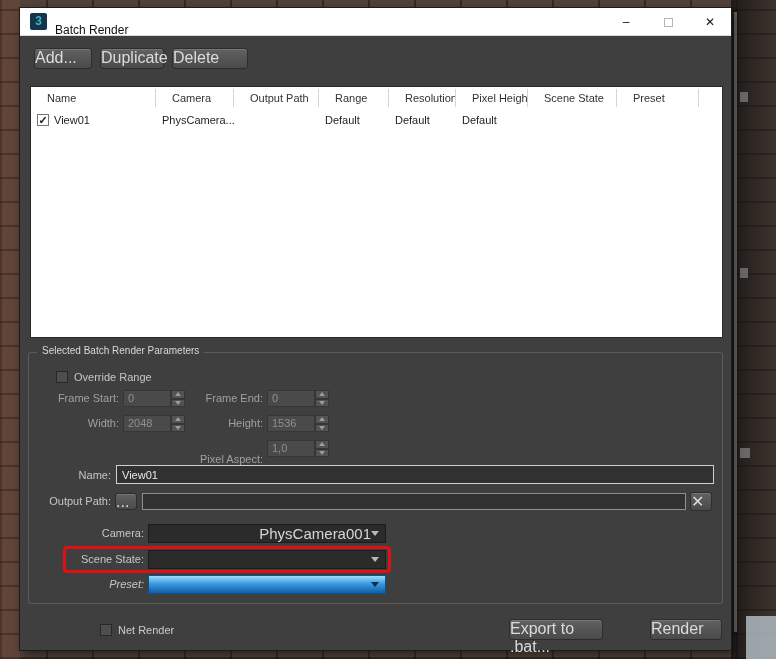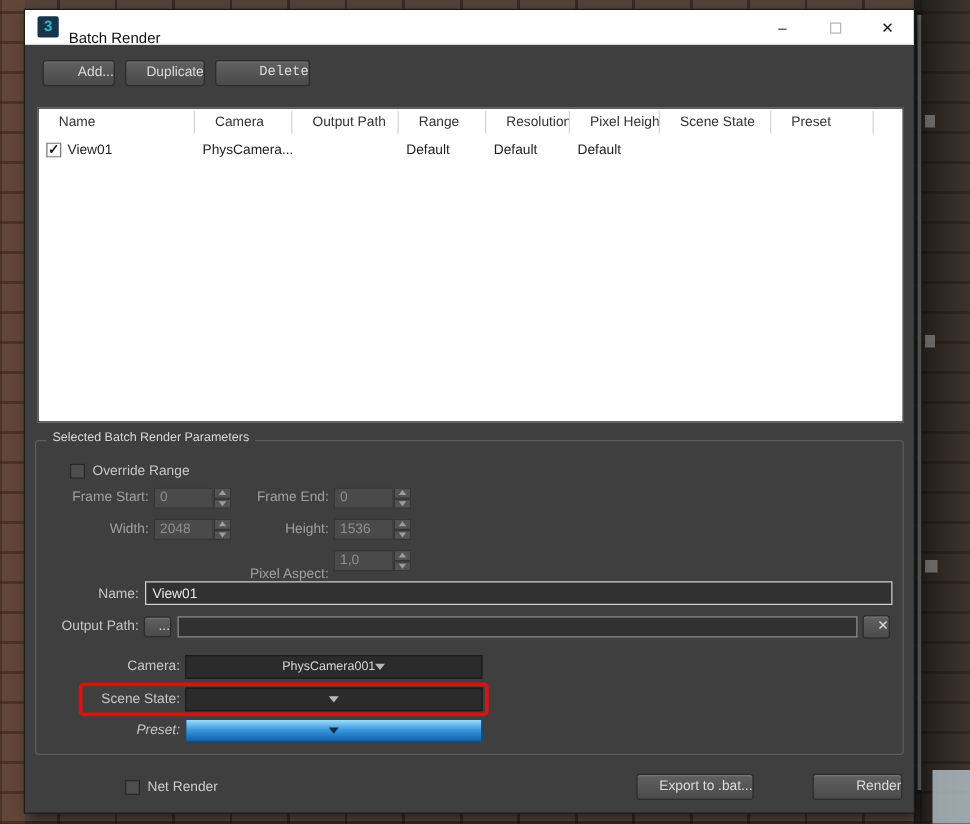--- a/index.html
+++ b/index.html
@@ -22,21 +22,21 @@
   .titlebar { position:absolute; left:0; top:0; width:711px; height:28px; background:#ffffff;
     display:flex; align-items:center; border-bottom:1px solid #d9d9d9; }
   .appicon { width:17px; height:17px; margin-left:10px; background:#17354a; color:#2fb9c6;
     font-size:12px; font-weight:bold; text-align:center; line-height:17px; border-radius:2px; }
   .wtitle { margin-left:8px; font-size:12px; color:#111;margin-top:16px; }
   .tb-spacer { flex:1; }
   .winbtn { width:42px; height:28px; text-align:center; line-height:28px; font-size:12px; color:#111; cursor:default; }
   .maxbox { display:inline-block; width:9px; height:9px; border:1px solid #b6b6b6; vertical-align:middle; }
 
   .btn { position:absolute; background:linear-gradient(#616161,#4a4a4a); border:1px solid #2d2d2d;
-    border-radius:3px; color:#dcdcdc; font-size:11px; text-align:right; line-height:18px;
+    border-radius:3px; color:#dcdcdc; font-size:16px; text-align:left; line-height:18px;
     box-shadow:inset 0 1px 0 rgba(255,255,255,.14); cursor:default; }
 
   .table { position:absolute; left:10px; top:78px; width:693px; height:252px; background:#ffffff;
     border:1px solid #2a2a2a; font-size:11px; }
   .thead { display:flex; height:22px; align-items:center; color:#333; }
   .th { height:18px; line-height:18px; padding-left:16px; border-right:1px solid #d5d5d5; overflow:hidden; white-space:nowrap; }
   .tr { display:flex; height:21px; align-items:center; color:#1d1d1d; }
   .td { padding-left:6px; overflow:hidden; white-space:nowrap; display:flex; align-items:center; }
   .c0{width:125px;} .c1{width:78px;} .c2{width:85px;} .c3{width:70px;}
   .c4{width:67px;} .c5{width:72px;} .c6{width:89px;} .c7{width:82px;} .c8{flex:1; border-right:none;}
@@ -60,21 +60,21 @@
   .spin-btn { flex:1; background:#535353; border:1px solid #363636; display:flex; align-items:center; justify-content:center; }
   .tri-up { width:0; height:0; border-left:3px solid transparent; border-right:3px solid transparent; border-bottom:4px solid #9d9d9d; }
   .tri-down { width:0; height:0; border-left:3px solid transparent; border-right:3px solid transparent; border-top:4px solid #9d9d9d; }
 
   .field { position:absolute; background:#313131; color:#e8e8e8; font-size:11px; padding-left:5px;
     display:flex; align-items:center; }
   .name-field { border:1px solid #cfcfcf; }
   .path-field { border:1px solid #8f8f8f; }
 
   .dropdown { position:absolute; background:#2b2b2b; border:1px solid #1b1b1b; display:flex;
-    align-items:center; justify-content:center; padding:0 6px; color:#d6d6d6; font-size:10px; cursor:default; }
+    align-items:center; justify-content:flex-end; padding:0 6px; color:#d6d6d6; font-size:15px; cursor:default; }
   .dd-arrow { width:0; height:0; border-left:4px solid transparent; border-right:4px solid transparent; border-top:5px solid #b8b8b8; }
   .dropdown.preset { background:linear-gradient(180deg,#9bdcf8 0%,#3d9ae0 45%,#0d5fa8 100%); border-color:#0a4f90; }
   .dropdown.preset .dd-arrow { border-top-color:#0b2d4d; }
 
   .annotation { position:absolute; left:34px; top:193px; width:328px; height:27px;
     border:3px solid #e01010; border-radius:4px; pointer-events:none; }
 
   .footer-label { position:absolute; font-size:11px; color:#cccccc; height:14px; line-height:14px; }
 </style>
 </head>
@@ -103,21 +103,21 @@
       <div class="winbtn">
         <span class="maxbox"></span>
       </div>
       <div class="winbtn">
         <span>✕</span>
       </div>
     </div>
 
     <div class="btn" style="left:14px; top:40px; width:58px; height:21px;">Add...</div>
     <div class="btn" style="left:80px; top:40px; width:64px; height:21px;">Duplicate</div>
-    <div class="btn" style="left:152px; top:40px; width:76px; height:21px;font-family:Liberation Mono, monospace;">Delete</div>
+    <div class="btn" style="left:152px; top:40px; width:76px; height:21px;">Delete</div>
 
     <div class="table">
       <div class="thead">
         <div class="th c0">Name</div>
         <div class="th c1">Camera</div>
         <div class="th c2">Output Path</div>
         <div class="th c3">Range</div>
         <div class="th c4">Resolution</div>
         <div class="th c5">Pixel Height</div>
         <div class="th c6">Scene State</div>

